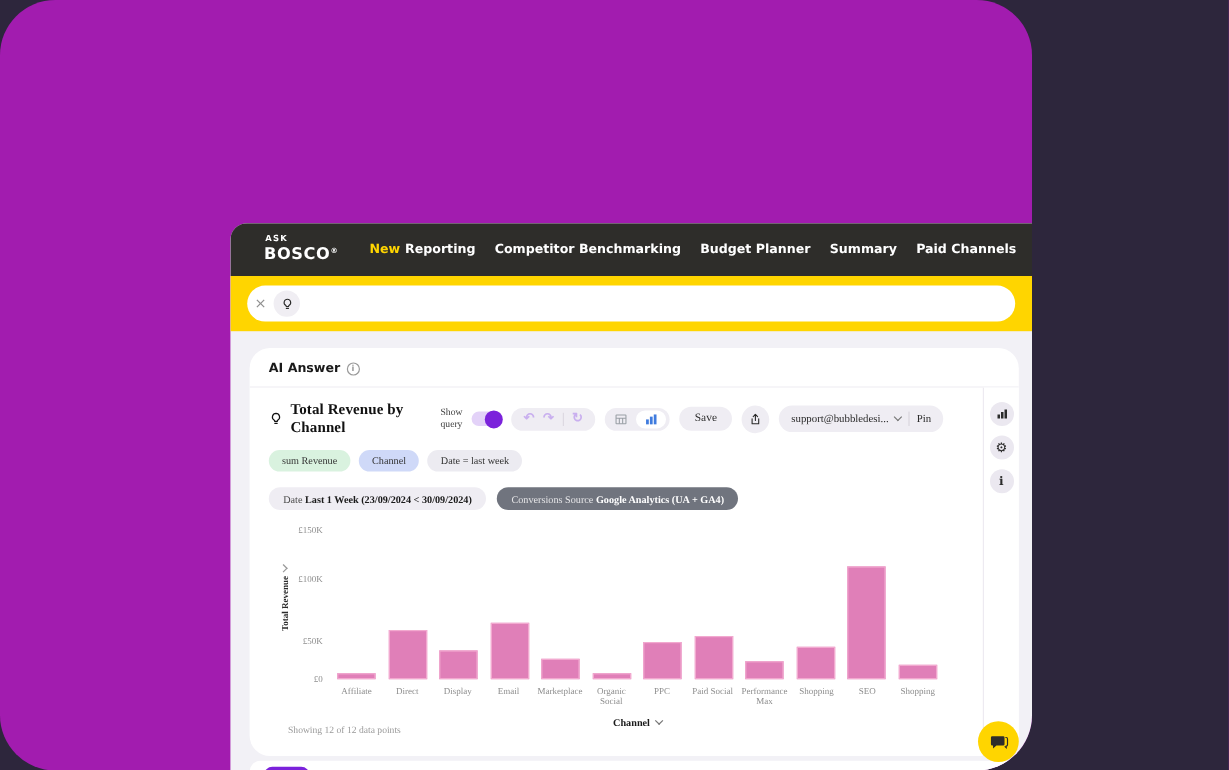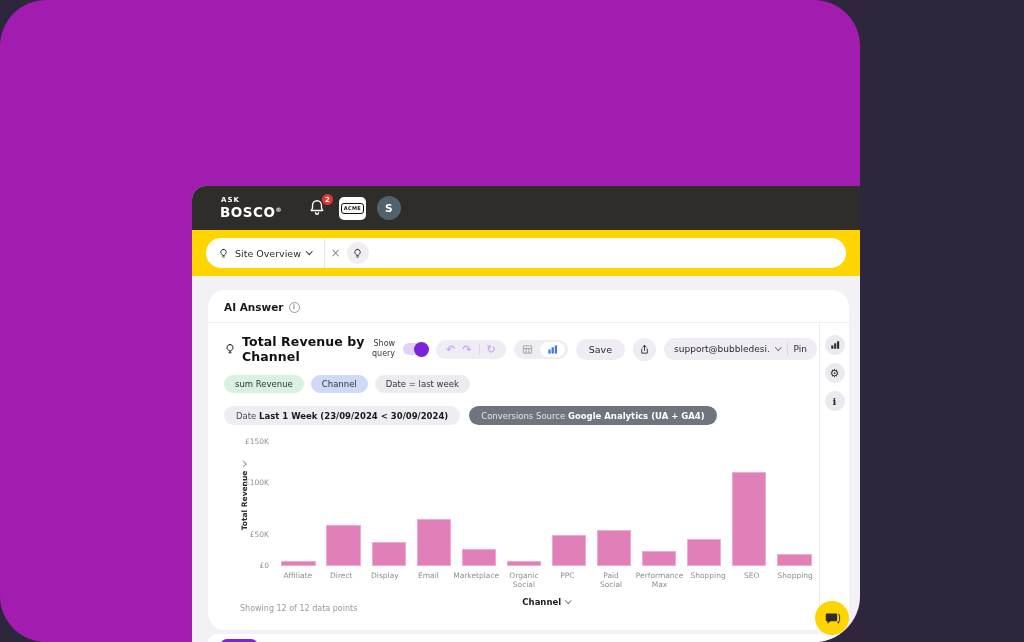--- a/index.html
+++ b/index.html
@@ -42,21 +42,21 @@
   .card { background:#fff; border-radius:17px; position:relative; }
   .main-card { height:340px; overflow:hidden; }
   .card-head { display:flex; align-items:center; gap:5px; padding:11px 16px 9px; border-bottom:1px solid #F0EEF4; }
   .card-head .htitle { font-size:10.5px; font-weight:bold; color:#1a1a1a; }
   .infocircle { width:11px; height:11px; border:1px solid #9a9a9a; border-radius:50%; color:#9a9a9a; font-size:7px; display:flex; align-items:center; justify-content:center; font-weight:bold; }
 
   .rail { position:absolute; right:0; top:33px; bottom:0; width:30px; border-left:1px solid #EDEAF1; display:flex; flex-direction:column; align-items:center; padding-top:12px; gap:8px; background:#fff; }
   .railbtn { width:20px; height:20px; border-radius:50%; background:#EBE8F0; display:flex; align-items:center; justify-content:center; color:#2b2b2b; cursor:pointer; font-size:11px; }
   .railbtn .i-glyph { font-size:10px; font-weight:bold; font-family:"DejaVu Serif", serif; }
 
-  .card-body { padding:0 32px 0 16px; }
+  .card-body { padding:0 63px 0 16px;font-family:Liberation Serif, serif; }
 
   .titlerow { display:flex; align-items:center; justify-content:space-between; margin-top:13px; height:26px; }
   .titleleft { display:flex; align-items:center; gap:6px; }
   .titleleft h2 { font-size:12.5px; font-weight:bold; color:#111; letter-spacing:0.1px; }
   .controls { display:flex; align-items:center; gap:8px;text-align:right; }
   .showquery { font-size:8px; color:#3c3c3c; width:30px; line-height:1.3; }
   .switch { width:25px; height:12px; border-radius:7px; background:#E3D2F8; position:relative; cursor:pointer; flex:none; }
   .switch::after { content:''; position:absolute; right:-1px; top:-1.5px; width:15px; height:15px; border-radius:50%; background:var(--accent-purple,#7B22DB); }
   .pill { background:#EFEDF3; border-radius:13px; display:flex; align-items:center; }
   .histpill { gap:7px; padding:4px 10px; color:#C9AFEF; font-size:11px; font-weight:bold; }
@@ -112,20 +112,41 @@
 <body>
 
 <div class="page">
   <div class="app">
 
     <nav class="nav">
       <div class="brand">
         <span class="l1">ASK</span>
         <span class="l2"><span>BOSCO</span><span class="reg">®</span></span>
       </div>
+      <div class="navitems">
+        <a class="navitem">
+            <span class="hl">New</span>
+            <span>Reporting</span>
+          </a>
+        <a class="navitem">
+            <span>Competitor Benchmarking</span>
+          </a>
+        <a class="navitem">
+            <span>Budget Planner</span>
+          </a>
+        <a class="navitem">
+            <span>Summary</span>
+          </a>
+        <a class="navitem">
+            <span>Paid Channels</span>
+          </a>
+        <a class="navitem">
+            <span>Explore</span>
+          </a>
+      </div>
       <div class="navright">
         <div class="bellwrap">
           <span>
             <svg width="18" height="19" viewBox="0 0 24 24" fill="none" stroke="#fff" stroke-width="1.8" stroke-linecap="round" stroke-linejoin="round">
                 <path d="M6 9a6 6 0 1 1 12 0v4l1.8 3H4.2L6 13V9z"></path>
                 <path d="M10 19a2 2 0 0 0 4 0"></path>
               </svg>
           </span>
           <span class="badge">2</span>
         </div>
@@ -133,30 +154,20 @@
             <span>ACME</span>
           </div>
         <div class="avatar">
             <span>S</span>
           </div>
       </div>
     </nav>
 
     <div class="querybar">
       <div class="searchpill">
-        <div class="scope">
-          <span>
-            <svg width="11" height="11" viewBox="0 0 24 24" fill="none" stroke="#2b2b2b" stroke-width="2" stroke-linecap="round">
-                <path d="M12 3a6 6 0 0 0-3.3 11c.8.6 1.3 1.4 1.3 2.3h4c0-.9.5-1.7 1.3-2.3A6 6 0 0 0 12 3z"></path>
-                <path d="M10 19.5h4"></path>
-              </svg>
-          </span>
-          <span class="label">Site Overview</span>
-          <span class="chev"></span>
-        </div>
         <span class="clearx">×</span>
         <div class="submitbtn">
           <span>
             <svg width="11" height="11" viewBox="0 0 24 24" fill="none" stroke="#2b2b2b" stroke-width="2" stroke-linecap="round">
                 <path d="M12 3a6 6 0 0 0-3.3 11c.8.6 1.3 1.4 1.3 2.3h4c0-.9.5-1.7 1.3-2.3A6 6 0 0 0 12 3z"></path>
                 <path d="M10 19.5h4"></path>
               </svg>
           </span>
         </div>
       </div>

